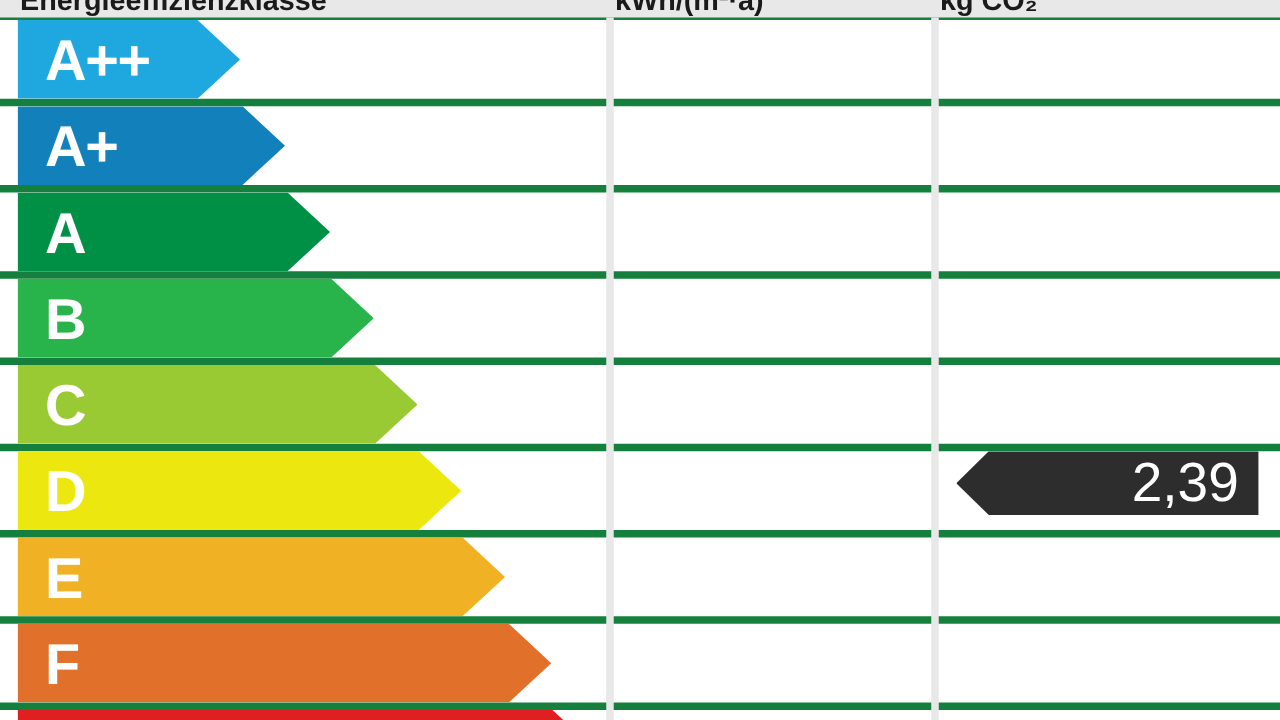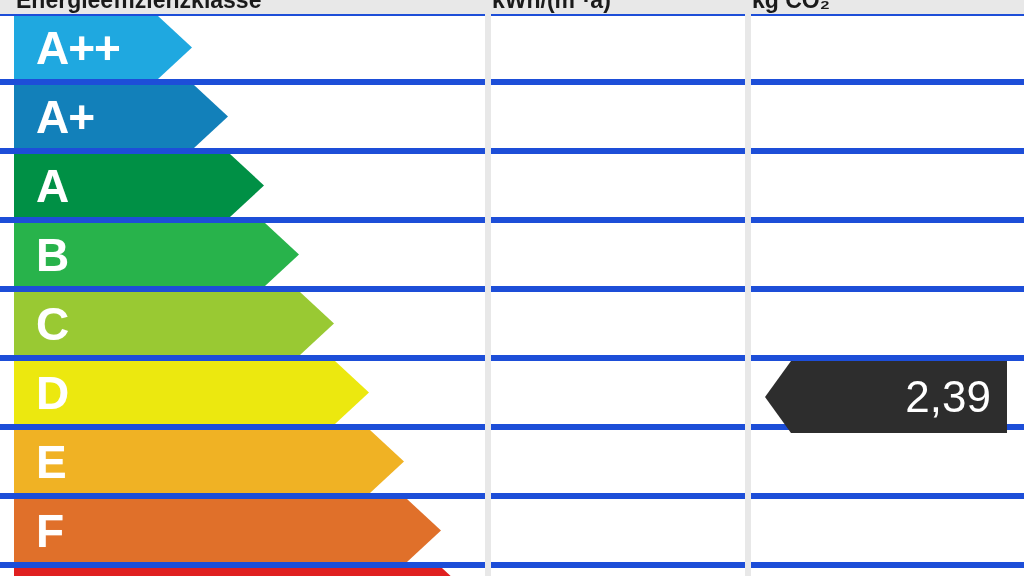--- a/index.html
+++ b/index.html
@@ -5,21 +5,21 @@
   * { margin:0; padding:0; box-sizing:border-box; }
   html, body {
     width:1024px; height:576px;
     background:#e8e8e8;
     font-family:"Liberation Sans", sans-serif;
     overflow:hidden;
   }
   #label {
     position:relative;
     width:1024px; height:576px;
-    background:#1d4ed8;
+    background:#15803d;
   }
 
   
   .header {
     position:absolute; left:0; top:-14px;
     width:1024px; height:28px;
     background:#e8e8e8;
   }
   .header .h-cell {
     position:absolute; top:0;
@@ -51,21 +51,21 @@
     color:#ffffff;
     font-size:46px; font-weight:bold;
     padding-left:22px;
     letter-spacing:-1px;
     text-shadow:0 0 1px rgba(255,255,255,0.25);
   }
 
   
   .marker {
     position:absolute;
-    height:72px;
+    height:51px;
     background:#2d2d2d;
     display:flex; align-items:center; justify-content:flex-end;
     color:#ffffff;
     font-size:44px; font-weight:400;
     padding-right:16px;
     clip-path: polygon(26px 0, 100% 0, 100% 100%, 26px 100%, 0 50%);
   }
 </style>
 </head>
 <body>

